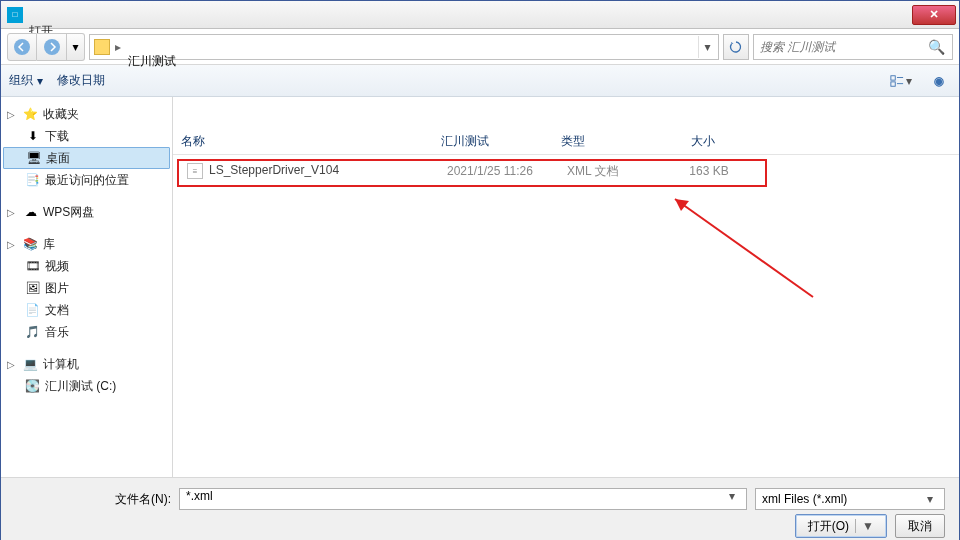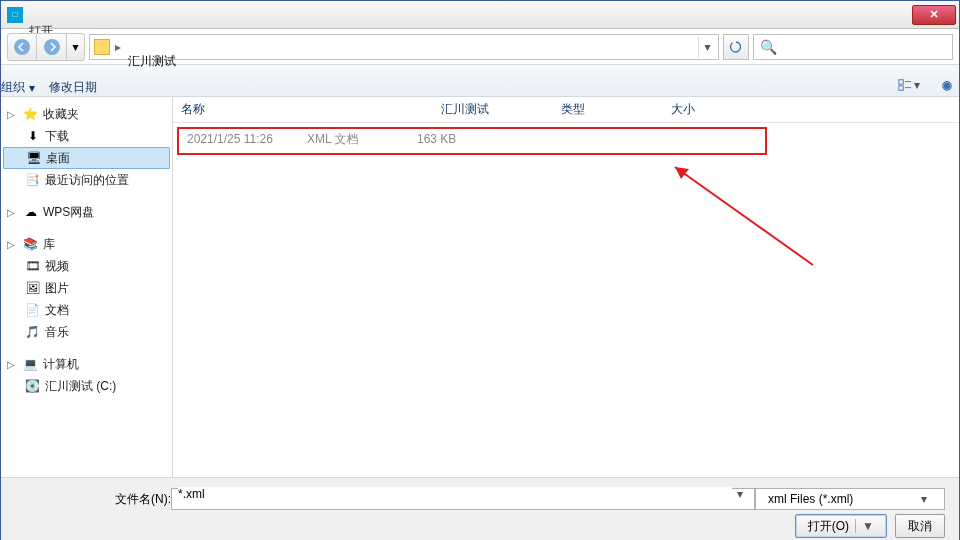--- a/index.html
+++ b/index.html
@@ -21,53 +21,53 @@
 .breadcrumb { flex: 1; height: 26px; border: 1px solid #c0c0c0; background: #fff; display: flex; align-items: center; padding: 0 2px; }
 .bc-icon { width: 16px; height: 16px; background: #ffd96a; border: 1px solid #d8b040; margin: 0 2px; }
 .bc-sep { width: 12px; text-align: center; color: #666; }
 .bc-item { padding: 0 4px; margin-top: 29px; }
 .bc-spacer { flex: 1; }
 .bc-dd { width: 18px; height: 22px; display:flex; align-items:center; justify-content:center; color:#555; border-left:1px solid #e0e0e0; cursor:pointer; }
 .refresh-btn { width: 26px; height: 26px; border: 1px solid #c0c0c0; background: linear-gradient(#fcfcfc,#eaeaea); display:flex; align-items:center; justify-content:center; cursor:pointer; }
 .search-box { width: 200px; height: 26px; border: 1px solid #c0c0c0; background: #fff; display:flex; align-items:center; padding: 0 6px; }
 .search-box input { flex:1; border:none; outline:none; font-style: italic; color: #888; }
 .search-icon { color: #5080c0; font-size: 14px; }
-.toolbar { height: 32px; display:flex; align-items:flex-end; padding: 0 0; gap: 14px; background: linear-gradient(#f6f9fc,#e9eff5); border-bottom:1px solid #d0d8e0; }
+.toolbar { height: 32px; display:flex; align-items:center; padding: 0 8px; gap: 14px; background: linear-gradient(#f6f9fc,#e9eff5); border-bottom:1px solid #d0d8e0; }
 .toolbar-item { color: #13386a; cursor:pointer; display:flex; align-items:center; gap:4px; }
 .toolbar-spacer { flex:1; }
 .toolbar-icon-btn { width: 24px; height: 22px; display:flex; align-items:center; justify-content:center; cursor:pointer; border:1px solid transparent; }
 .body-area { display:flex; height: 380px; }
 .sidebar { width: 172px; border-right: 1px solid #d8d8d8; overflow:auto; padding: 6px 2px; }
 .tree-group { margin-bottom: 10px; }
 .tree-row { display:flex; align-items:center; height: 22px; padding-left: 4px; cursor:pointer; gap: 4px; }
 .tree-row.lvl2 { padding-left: 22px; }
 .tree-row.selected { background: #cde6f7; border:1px solid #7bb0e0; border-radius:1px; }
 .tree-expand { width: 12px; color: #666; font-size: 10px; }
 .tree-icon { width: 16px; height: 16px; display:flex; align-items:center; justify-content:center; }
 .tree-label { color: #1a1a1a; }
-.filelist { flex:1; position: relative; }
+.filelist { flex:1; position: relative; margin-top: 32px; }
 .fl-header { height: 26px; display:flex; align-items:center; border-bottom: 1px solid #e4e4e4; color:#13386a; }
 .fl-header .col { padding: 0 8px; }
 .col-name { width: 260px; }
 .col-date { width: 120px; }
 .col-type { width: 110px; }
-.col-size { width: 80px; text-align: left; }
+.col-size { width: 80px; text-align: center; }
 .file-row { height: 24px; display:flex; align-items:center; margin: 4px 6px 0 6px; }
 .file-row .col { padding: 0 8px; color:#444; }
 .file-row .col-date, .file-row .col-type, .file-row .col-size { color:#888; }
 .file-icon { width:16px; height:16px; border:1px solid #c0c0c0; background:#fff; margin-right:6px; display:inline-flex; align-items:center; justify-content:center; font-size:8px; color:#888; }
 .red-box { position:absolute; border: 2px solid #e02020; }
 .red-arrow { position:absolute; }
 .bottom-area { border-top: 1px solid #d8d8d8; padding: 10px 14px 12px 100px; background: #f0f0f0; }
-.row-filename { display:flex; align-items:center; margin-bottom: 4px; }
+.row-filename { display:flex; align-items:center; gap: 8px; margin-bottom: 4px; }
 .lbl { width: 70px; text-align: right; }
-.combo { flex:1; height: 22px; border:1px solid #b0b0b0; background:#fff; display:flex; align-items:flex-end; padding: 8px 6px; }
+.combo { flex:1; height: 22px; border:1px solid #b0b0b0; background:#fff; display:flex; align-items:flex-start; padding: 0 6px; }
 .combo input { flex:1; border:none; outline:none; }
 .combo-dd { width: 16px; text-align:center; color:#555; cursor:pointer; }
-.filter-combo { width: 190px; height: 22px; border:1px solid #b0b0b0; background:#fff; display:flex; align-items:center; padding: 0 12px; }
+.filter-combo { width: 190px; height: 22px; border:1px solid #b0b0b0; background:#fff; display:flex; align-items:center; padding: 0 6px; }
 .row-buttons { display:flex; justify-content:flex-end; gap: 8px; }
 .btn { height: 24px; padding: 0 12px; border:1px solid #9a9a9a; background:linear-gradient(#fcfcfc,#e6e6e6); border-radius:2px; cursor:pointer; display:flex; align-items:center; }
 .btn.primary { border-color:#6a90c8; box-shadow: 0 0 0 1px #bcd4f0 inset; }
 .btn .dd { margin-left: 6px; border-left:1px solid #b0b0b0; padding-left:6px; color:#555; }
 </style>
 </head>
 <body>
 
 <div class="window">
 
@@ -104,20 +104,21 @@
       <div class="bc-spacer"></div>
       <div class="bc-dd">▾</div>
     </div>
     <div class="refresh-btn">
       <svg width="14" height="14" viewBox="0 0 14 14">
           <path d="M7 2 A5 5 0 1 1 2.5 4" stroke="#3a70b0" stroke-width="1.3" fill="none"></path>
           <path d="M2 2 L2.5 4 L4.5 3.5" fill="#3a70b0"></path>
         </svg>
     </div>
     <div class="search-box">
+      <input placeholder="搜索 汇川测试" style="">
       <span class="search-icon">🔍</span>
     </div>
   </div>
 
   <div class="toolbar">
     <div class="toolbar-item">
         <span>组织</span>
         <span>▾</span>
       </div>
     <div class="toolbar-item">修改日期</div>
@@ -201,20 +202,21 @@
     </div>
 
     <div class="filelist">
       <div class="fl-header">
         <div class="col col-name">名称</div>
         <div class="col col-date">汇川测试</div>
         <div class="col col-type">类型</div>
         <div class="col col-size">大小</div>
       </div>
       <div class="file-row">
+        <div class="col col-name"><span class="file-icon">≡</span><span>LS_StepperDriver_V104</span></div>
         <div class="col col-date">2021/1/25 11:26</div>
         <div class="col col-type">XML 文档</div>
         <div class="col col-size">163 KB</div>
       </div>
 
       <div class="red-box" style="left:4px; top:30px; width:590px; height:28px;"></div>
       <svg class="red-arrow" style="left:490px; top:58px;" width="160" height="120">
         <line x1="150" y1="110" x2="12" y2="12" stroke="#e02020" stroke-width="2"></line>
         <polygon points="12,12 26,14 18,24" fill="#e02020"></polygon>
       </svg>

